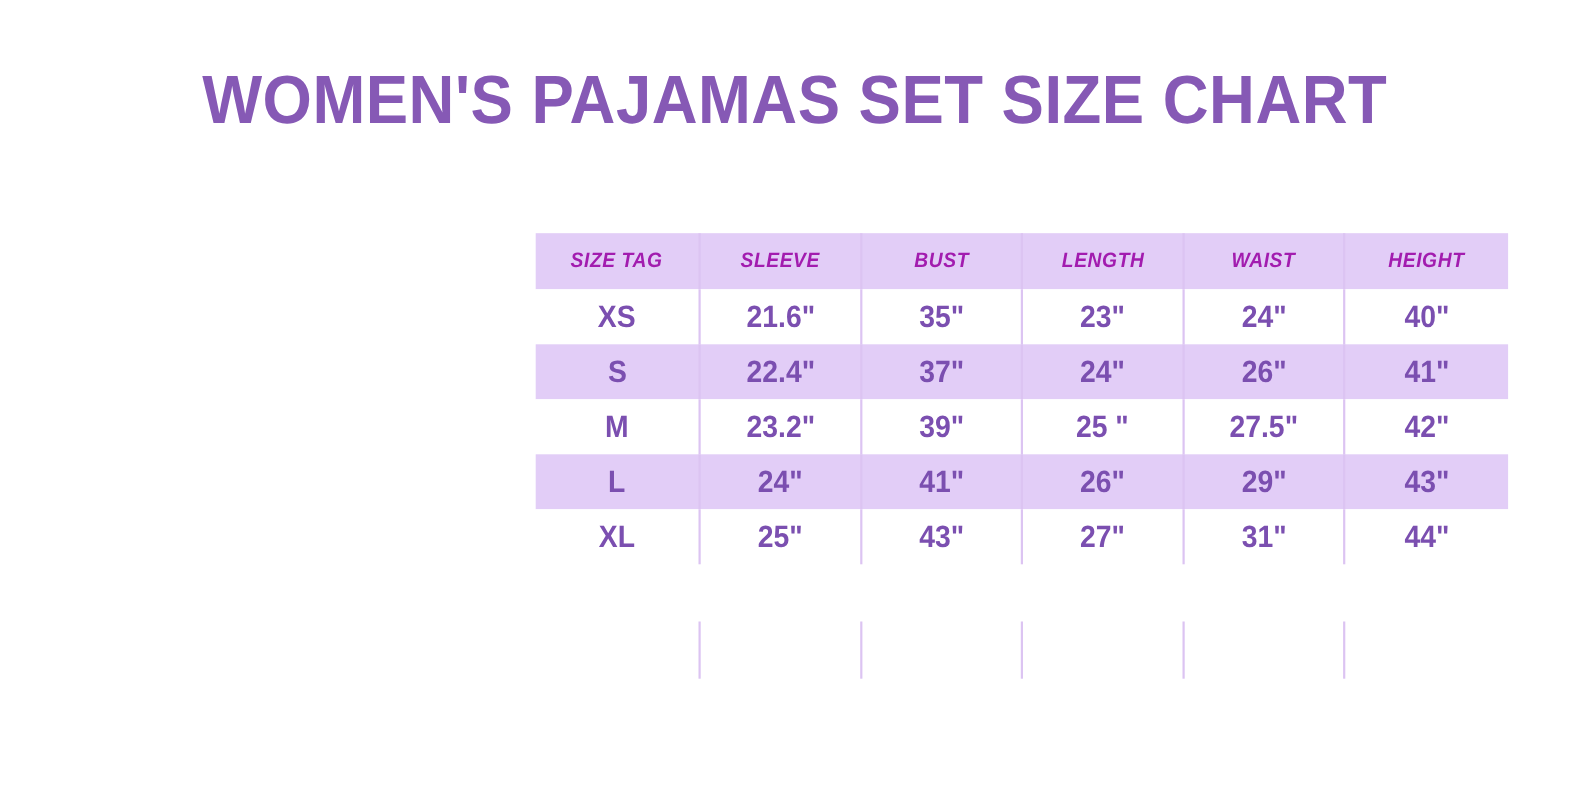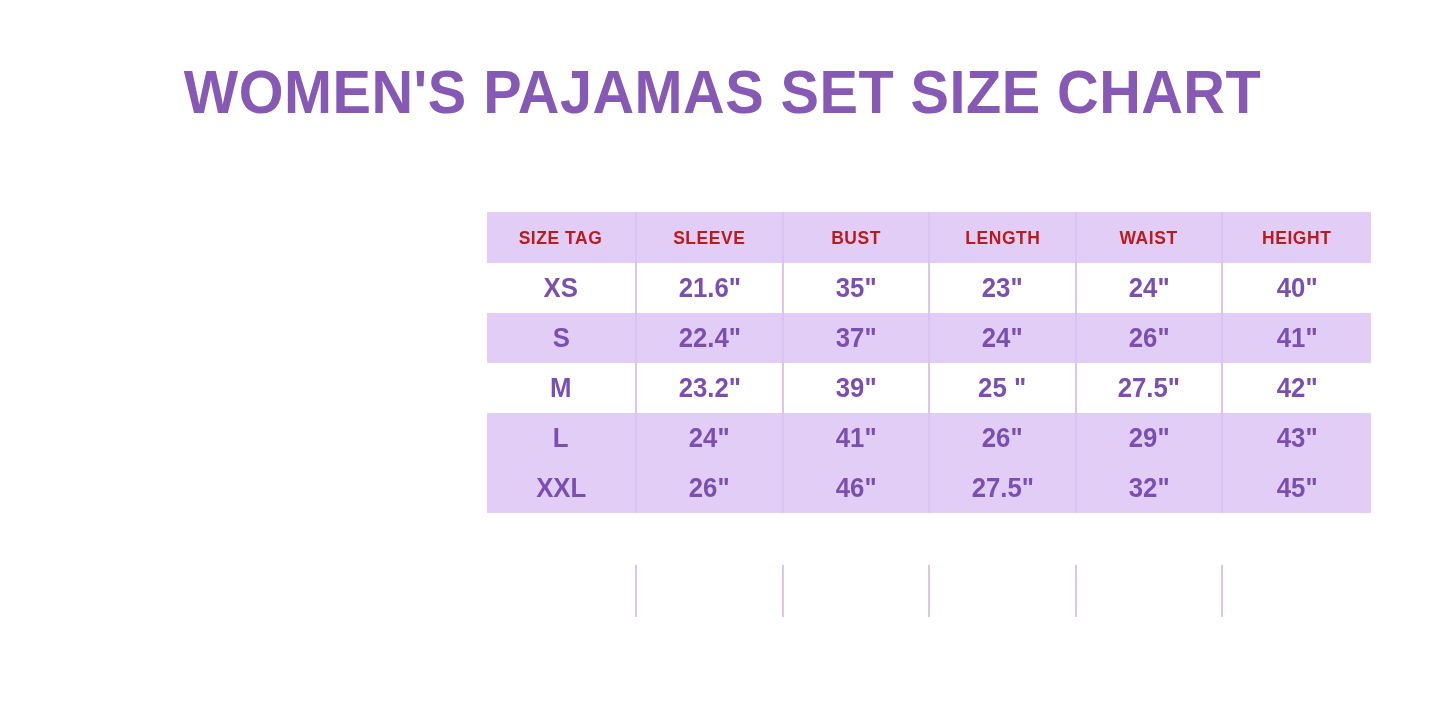--- a/index.html
+++ b/index.html
@@ -75,25 +75,26 @@
   }
 
   table.size-table th:last-child,
   table.size-table td:last-child {
     border-right: 0;
   }
 
   
   table.size-table thead th {
     height: 51px;
-    color: #b91c1c;
+    color: #a21caf;
     font-size: 19px;
     letter-spacing: 0.6px;
     background: #e2cdf7;
     transform: none;
+    font-style: italic;
   }
 
   table.size-table thead th .hlabel,
   table.size-table tbody td .vlabel {
     display: inline-block;
     transform: scaleX(0.92);
   }
 
   table.size-table tbody td {
     color: #7b4fb0;
@@ -174,27 +175,27 @@
           <td><span class="vlabel">42"</span></td>
         </tr>
         <tr class="striped">
           <td><span class="vlabel">L</span></td>
           <td><span class="vlabel">24"</span></td>
           <td><span class="vlabel">41"</span></td>
           <td><span class="vlabel">26"</span></td>
           <td><span class="vlabel">29"</span></td>
           <td><span class="vlabel">43"</span></td>
         </tr>
-        <tr class="striped">
-          <td><span class="vlabel">XXL</span></td>
-          <td><span class="vlabel">26"</span></td>
-          <td><span class="vlabel">46"</span></td>
-          <td><span class="vlabel">27.5"</span></td>
-          <td><span class="vlabel">32"</span></td>
-          <td><span class="vlabel">45"</span></td>
+        <tr>
+          <td><span class="vlabel">XL</span></td>
+          <td><span class="vlabel">25"</span></td>
+          <td><span class="vlabel">43"</span></td>
+          <td><span class="vlabel">27"</span></td>
+          <td><span class="vlabel">31"</span></td>
+          <td><span class="vlabel">44"</span></td>
         </tr>
       </tbody>
     </table>
   </div>
 
   <div class="divider-tails">
     <div class="tail" style="left:148px;"></div>
     <div class="tail" style="left:295px;"></div>
     <div class="tail" style="left:441px;"></div>
     <div class="tail" style="left:588px;"></div>

